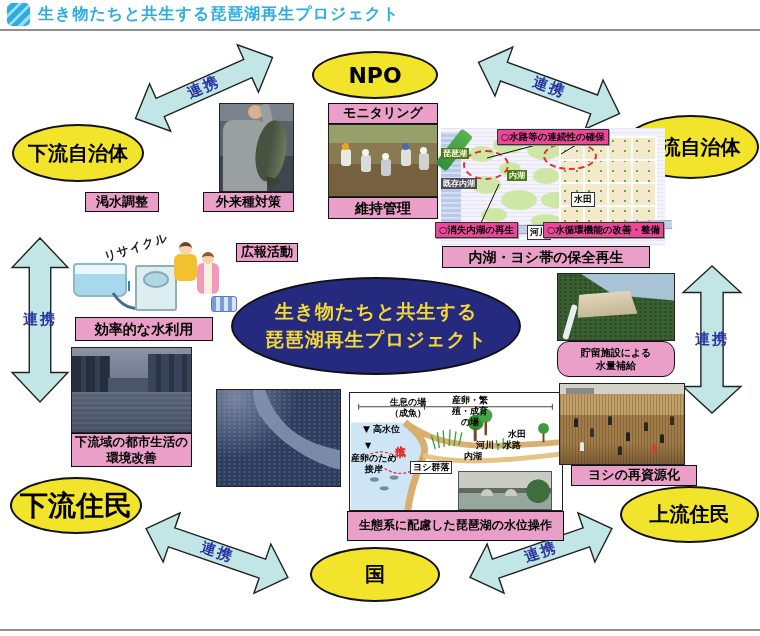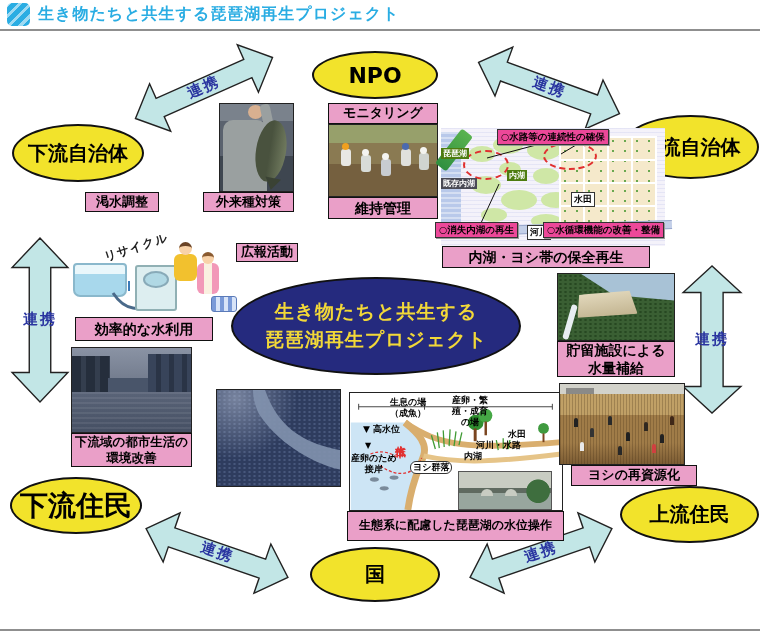--- a/index.html
+++ b/index.html
@@ -351,38 +351,38 @@
       <span style="display:block">殖・成育</span>
       <span style="display:block">の場</span>
     </div>
     <div class="wl-lab" style="left:13px;top:31px;">▼ 高水位</div>
     <div class="wl-lab" style="left:15px;top:48px;font-size:8px;">▼</div>
     <div class="wl-drop">水位低下</div>
     <div class="wl-lab" style="left:1px;top:60px;">
       <span style="display:block">産卵のため</span>
       <span style="display:block;text-align:center">接岸</span>
     </div>
-    <div class="wl-lab wl-box" style="left:60px;top:68px;border-radius:6px;">ヨシ群落</div>
+    <div class="wl-lab wl-box" style="left:60px;top:68px;">ヨシ群落</div>
     <div class="wl-lab" style="left:114px;top:58px;">内湖</div>
     <div class="wl-lab" style="left:126px;top:47px;">河川・水路</div>
     <div class="wl-lab" style="left:157px;top:36px;background:#fff;padding:0 1px;">水田</div>
     <div class="wl-inset">
       <span class="wl-arch" style="left:22px;"></span>
       <span class="wl-arch" style="left:46px;"></span>
     </div>
   </div>
   <div class="plabel" style="left:347px;top:511px;width:217px;height:30px;font-size:12px;">生態系に配慮した琵琶湖の水位操作</div>
 
   <div class="photo" style="left:557px;top:273px;width:118px;height:68px;">
     <div class="dam-bg"></div>
     <div class="dam-lake"></div>
     <div class="dam-face"></div>
     <div class="dam-spill"></div>
   </div>
-  <div class="plabel" style="left:557px;top:341px;width:118px;height:36px;font-size:14px;">
+  <div class="plabel" style="left:557px;top:341px;width:118px;height:36px;font-size:10px;border-radius:12px;">
     <span>貯留施設による</span>
     <span>水量補給</span>
   </div>
 
   <div class="photo" style="left:559px;top:383px;width:126px;height:82px;">
     <div class="reeds-sky"></div>
     <div class="reeds-bldg"></div>
     <div class="reeds-field"></div>
     <div class="rfig" style="left:14px;top:34px;background:#222;"></div>
     <div class="rfig" style="left:30px;top:44px;background:#333;"></div>

